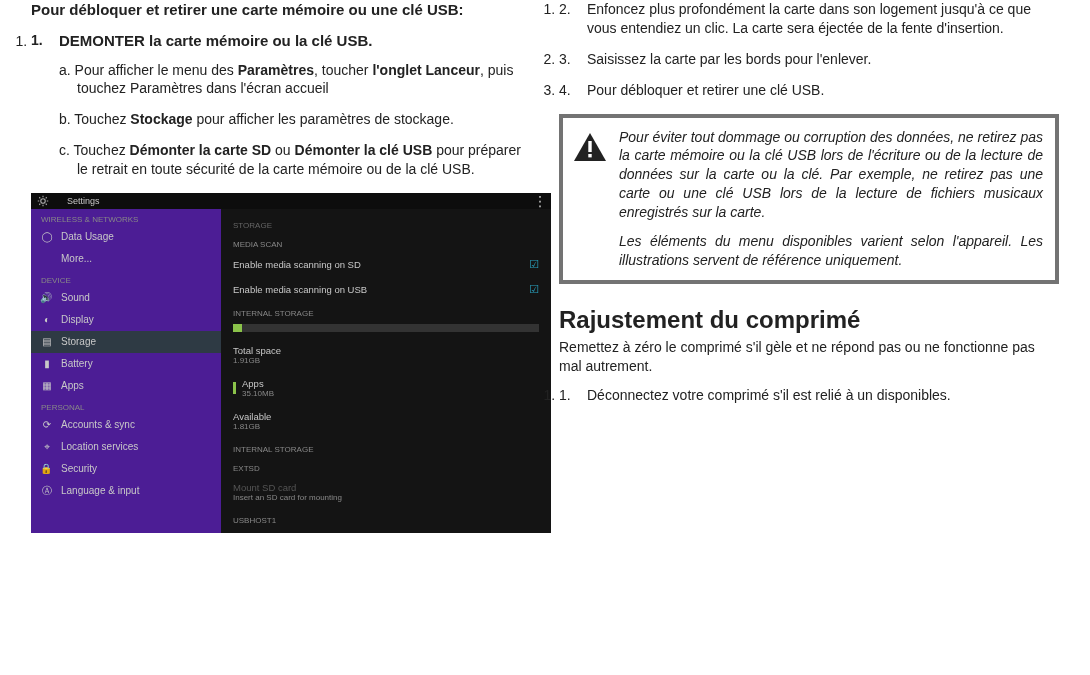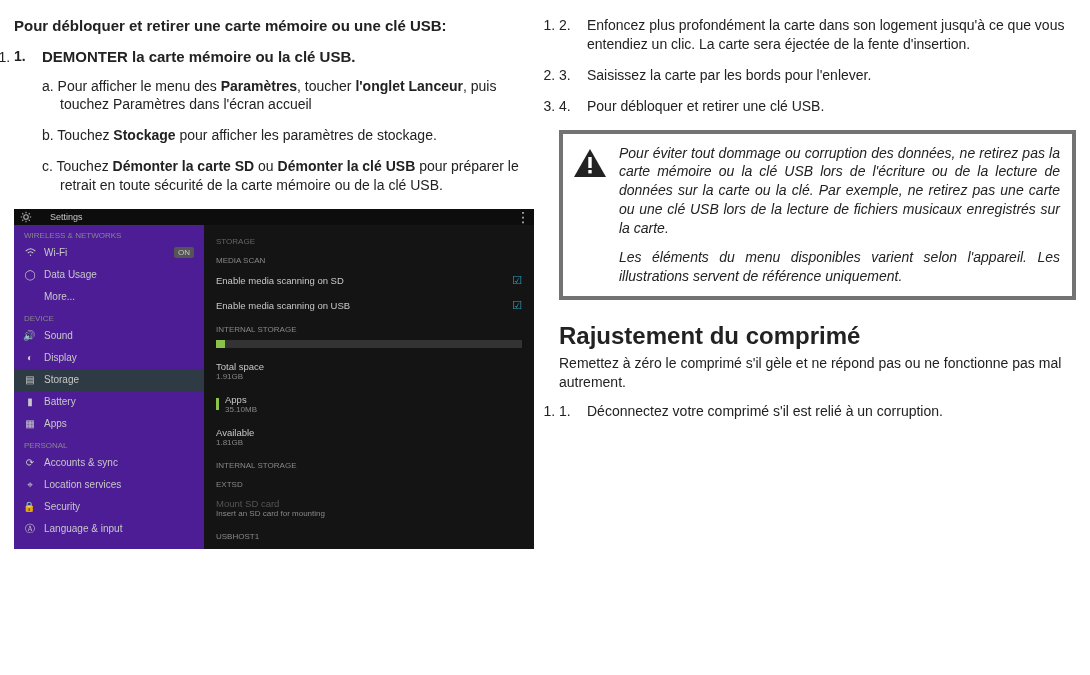--- a/index.html
+++ b/index.html
@@ -8,22 +8,21 @@
     font-size: 14px;
     color: #222;
     width: 1090px;
     height: 675px;
     background: #fff;
     display: flex;
     overflow: hidden;
   }
   .col {
     width: 545px;
-    padding: 0 14px;
-    margin-top: 16px;
+    padding: 0 31px;
   }
   .col-left { padding-right: 24px; }
   .col-right { padding-left: 14px; }
   h3.title {
     font-size: 15px;
     font-weight: bold;
     margin-bottom: 12px;
     line-height: 1.3;
   }
   .ol-main { counter-reset: main; }
@@ -192,30 +191,20 @@
             <path d="M8 1v2M8 13v2M1 8h2M13 8h2M3 3l1.4 1.4M11.6 11.6L13 13M3 13l1.4-1.4M11.6 4.4L13 3" stroke="#aaa" stroke-width="1.5"></path>
           </svg>
       </span>
       <span>Settings</span>
       <span class="dots">⋮</span>
     </div>
     <div class="shot-body">
       <div class="shot-sidebar">
         <div class="sb-header">WIRELESS &amp; NETWORKS</div>
         <div class="sb-item">
-          <span class="ic">
-            <svg viewBox="0 0 16 16" width="11" height="11">
-                <path d="M1 6 Q8 -1 15 6 M4 9 Q8 5 12 9" stroke="#ccc" fill="none" stroke-width="1.5"></path>
-                <circle cx="8" cy="12" r="1" fill="#ccc"></circle>
-              </svg>
-          </span>
-          <span>Wi-Fi</span>
-          <span class="toggle">ON</span>
-        </div>
-        <div class="sb-item">
           <span class="ic">◯</span>
           <span>Data Usage</span>
         </div>
         <div class="sb-item">
           <span class="ic"></span>
           <span>More...</span>
         </div>
         <div class="sb-header">DEVICE</div>
         <div class="sb-item">
           <span class="ic">🔊</span>
@@ -320,15 +309,15 @@
       </svg>
     </span>
     <p>Pour éviter tout dommage ou corruption des données, ne retirez pas la carte mémoire ou la clé USB lors de l'écriture ou de la lecture de données sur la carte ou la clé. Par exemple, ne retirez pas une carte ou une clé USB lors de la lecture de fichiers musicaux enregistrés sur la carte.</p>
     <p>Les éléments du menu disponibles varient selon l'appareil. Les illustrations servent de référence uniquement.</p>
   </div>
 
   <h2 class="section">Rajustement du comprimé</h2>
   <div class="section-sub">Remettez à zéro le comprimé s'il gèle et ne répond pas ou ne fonctionne pas mal autrement.</div>
 
   <ol class="ol-right">
-    <li><span>Déconnectez votre comprimé s'il est relié à un corruption.</span></li>
+    <li><span>Déconnectez votre comprimé s'il est relié à un disponibles.</span></li>
   </ol>
 </div>
 
 </body></html>

